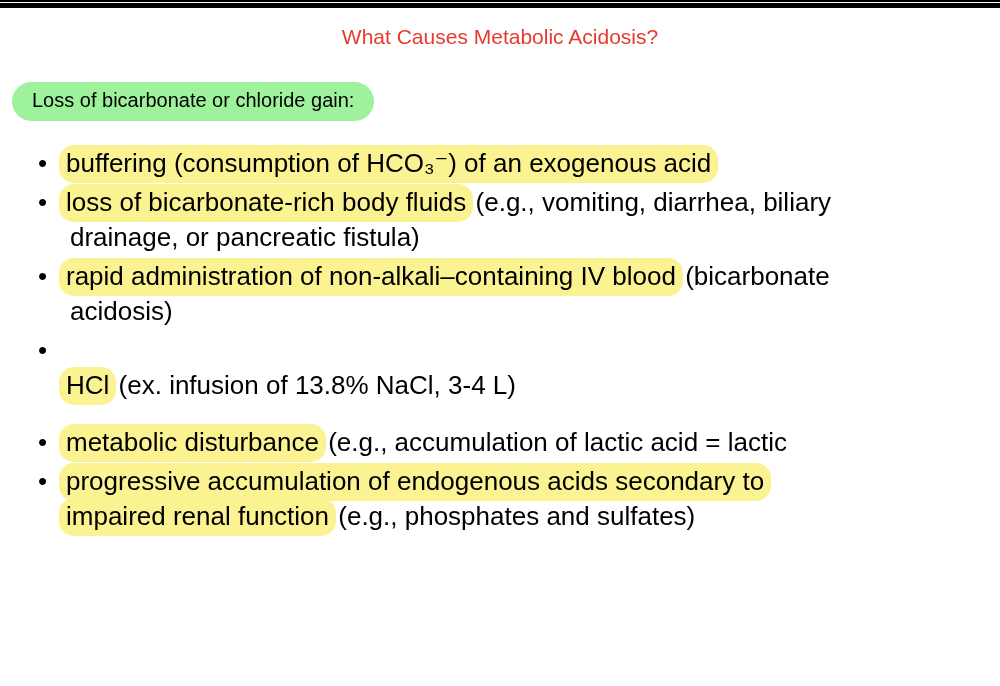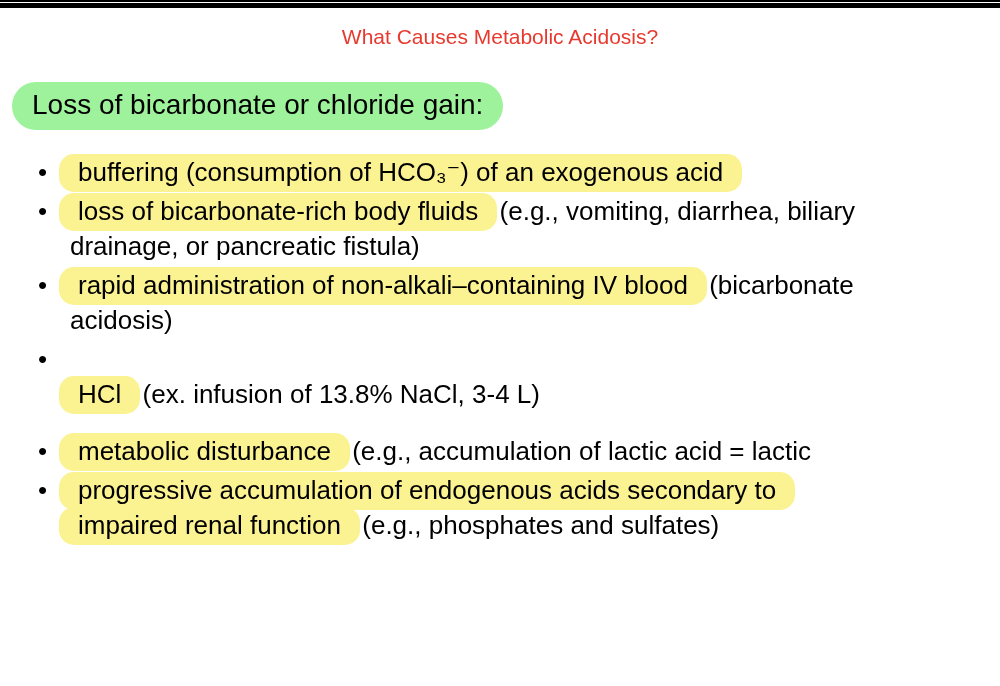--- a/index.html
+++ b/index.html
@@ -22,21 +22,21 @@
     margin: 16px 20px 0;
     text-align: center;
     font-size: 21px;
     line-height: 1.2;
     font-weight: 400;
     color: var(--title_red, #e8392e);
   }
 
   .pill {
     display: inline-block;
-    font-size: 28px;
+    font-size: 20px;
     line-height: 1.15;
     padding: 7px 20px 9px;
     border-radius: 24px;
     white-space: nowrap;
   }
   .pill.green { background: var(--green_hl, #9ef29b); margin: 33px 0 0 12px; }
   .pill.cyan  { background: var(--cyan_hl, #abf0f2);  margin: 30px 0 0 12px; }
 
   ul.bullets {
     list-style: none;
@@ -53,21 +53,21 @@
   }
   ul.bullets li::before {
     content: "\2022";
     position: absolute;
     left: 2px;
     top: 0;
   }
   .hl {
     background: var(--yellow_hl, #fbf292);
     border-radius: 15px;
-    padding: 3px 19px 5px;
+    padding: 3px 7px 5px;
     margin: 0 -5px 0 -11px;
   }
 </style>
 </head>
 <body>
 
 <div class="slide">
 
   <div class="topbar-a"></div>
   <div class="topbar-b"></div>

